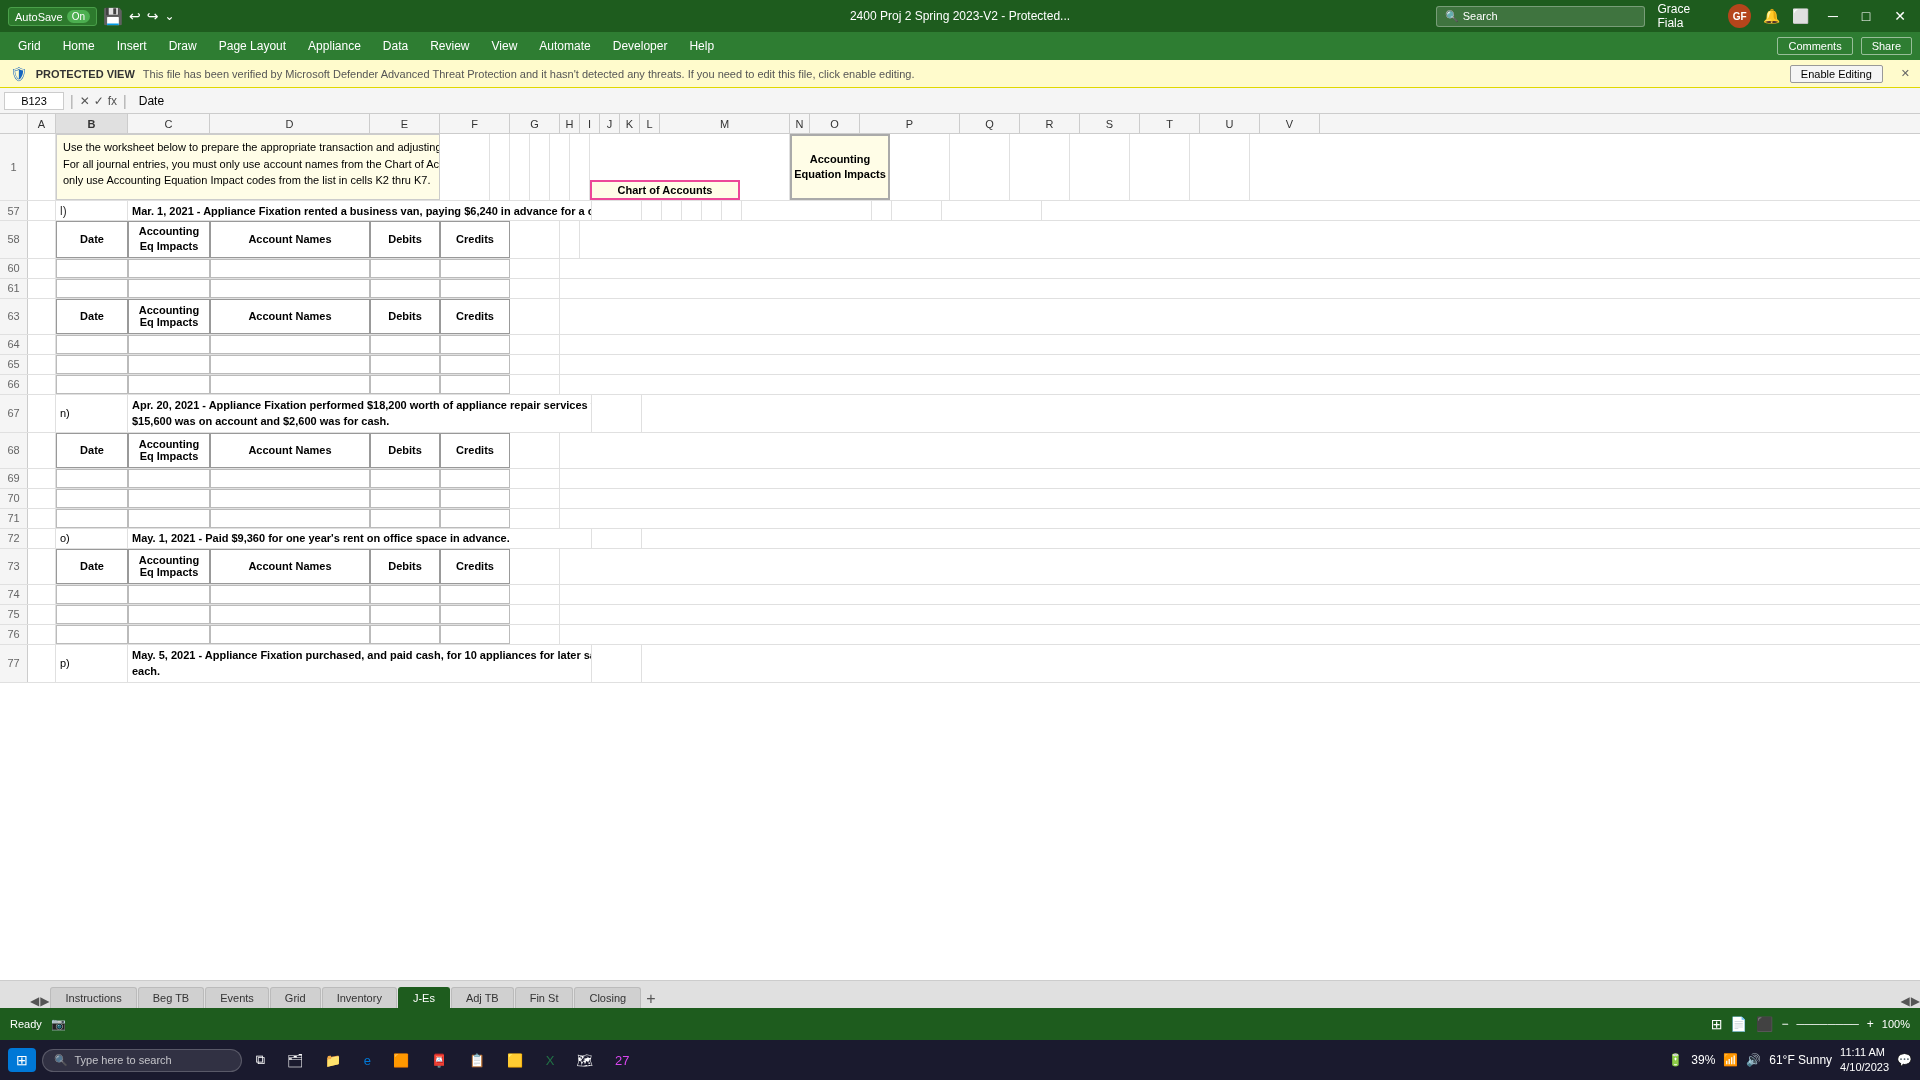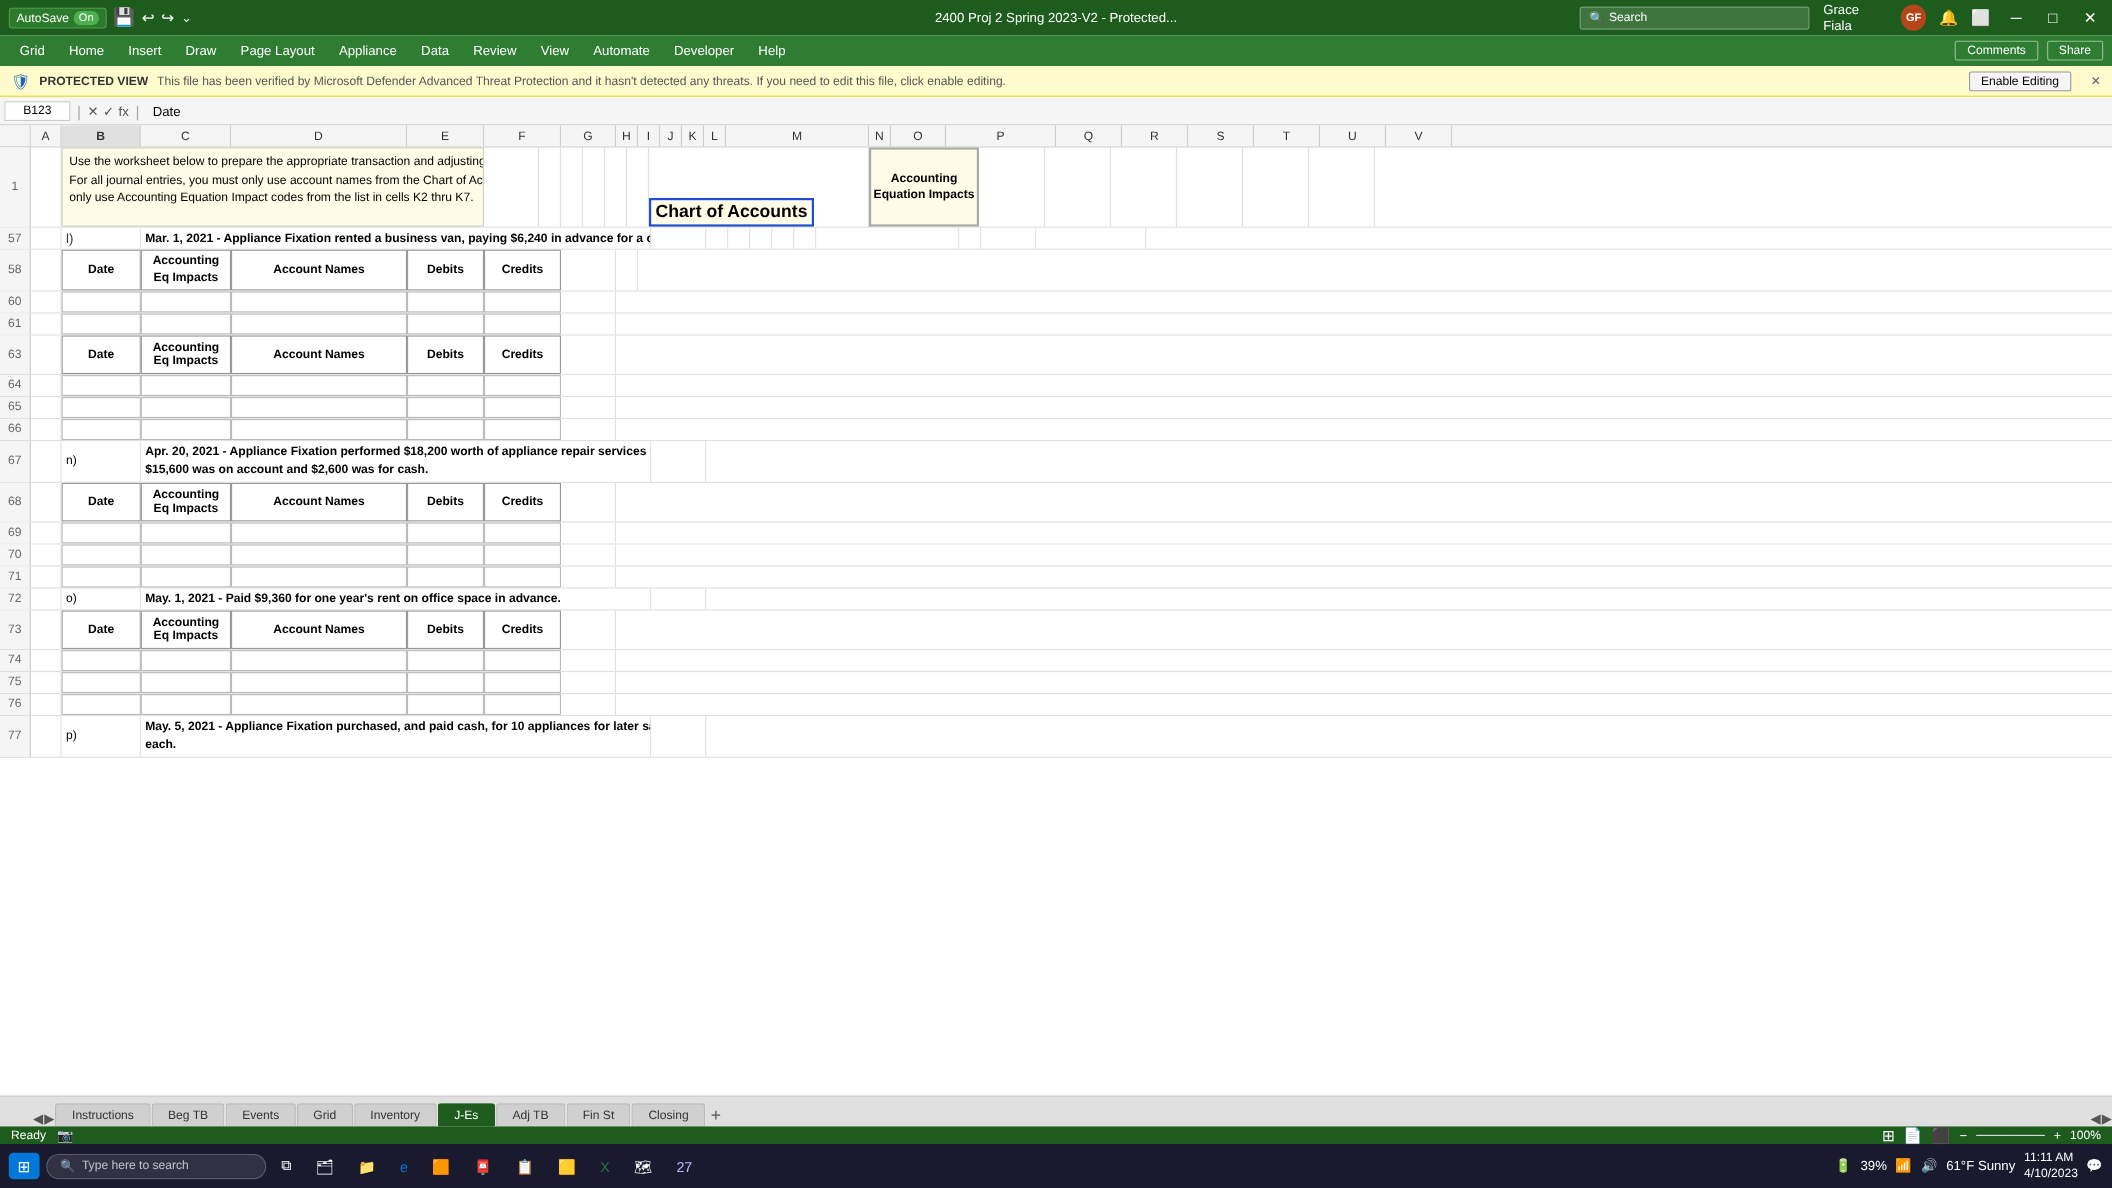--- a/index.html
+++ b/index.html
@@ -213,21 +213,21 @@
     }
     .tab.active {
       background: #1e5c1e;
       color: white;
       border-color: #1e5c1e;
     }
 
     
     .status-bar {
       background: #1e5c1e;
-      height: 16px;
+      height: 32px;
       display: flex;
       align-items: center;
       padding: 0 10px;
       color: white;
       font-size: 11px;
       gap: 10px;
     }
     .status-right { margin-left: auto; display: flex; align-items: center; gap: 8px; }
 
     
@@ -397,21 +397,21 @@
           <span>only use Accounting Equation Impact codes from the list in cells K2 thru K7.</span>
         </div>
       </div>
       <div class="cell col-g"></div>
       <div class="cell col-h"></div>
       <div class="cell" style="width:20px;"></div>
       <div class="cell" style="width:20px;"></div>
       <div class="cell" style="width:20px;"></div>
       <div class="cell col-l"></div>
 
-      <div class="cell" style="width:150px;min-width:150px;background:#fffde7;border:2px solid #1d4ed8;font-weight:bold;font-size:16px;justify-content:center;text-align:center;margin-top:46px;">Chart of Accounts</div>
+      <div class="cell" style="width:150px;min-width:150px;background:#fffde7;border:2px solid #ec4899;font-weight:bold;font-size:11px;justify-content:center;text-align:center;margin-top:46px;">Chart of Accounts</div>
       <div class="cell col-o"></div>
 
       <div class="cell col-p" style="background:#fffde7;border:2px solid #aaa;font-weight:bold;font-size:11px;justify-content:center;text-align:center;line-height:1.4;">
         <div style="text-align:center;">Accounting<br>Equation Impacts</div>
       </div>
       <div class="cell col-q"></div>
       <div class="cell col-r"></div>
       <div class="cell col-s"></div>
       <div class="cell col-t"></div>
       <div class="cell col-u"></div>
@@ -721,21 +721,21 @@
   <div class="taskbar-app">⧉</div>
   <div class="taskbar-app">🗂</div>
   <div class="taskbar-app">📁</div>
   <div class="taskbar-app" style="color:#0078d7;">e</div>
   <div class="taskbar-app">🟧</div>
   <div class="taskbar-app">📮</div>
   <div class="taskbar-app">📋</div>
   <div class="taskbar-app">🟨</div>
   <div class="taskbar-app" style="color:#217346;">X</div>
   <div class="taskbar-app">🗺</div>
-  <div class="taskbar-app" style="color:#c4b5fd;">27</div>
+  <div class="taskbar-app" style="color:#d946ef;">27</div>
   <div class="taskbar-icons">
     <span>🔋</span>
     <span>39%</span>
     <span>📶</span>
     <span>🔊</span>
     <span>61°F  Sunny</span>
     <div class="taskbar-clock">
       <div>11:11 AM</div>
       <div>4/10/2023</div>
     </div>

